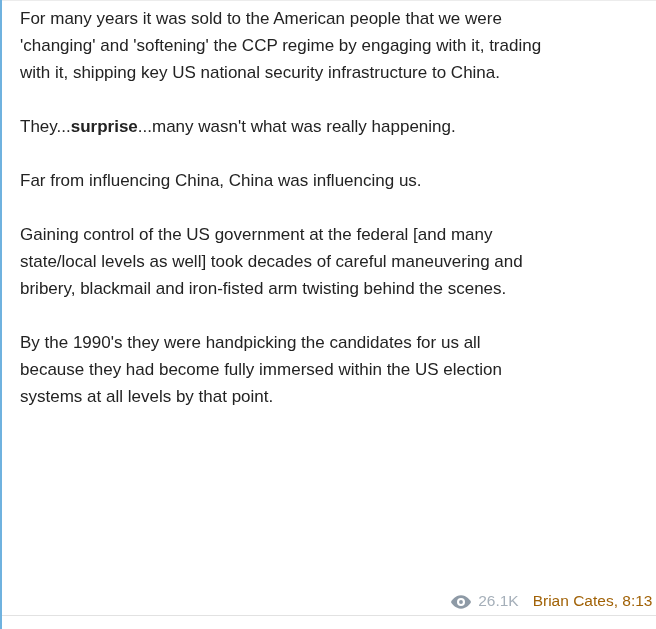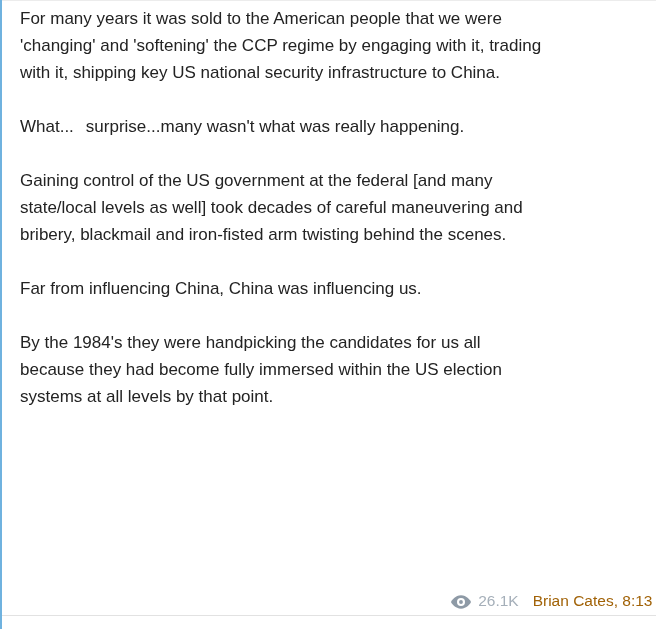--- a/index.html
+++ b/index.html
@@ -42,21 +42,21 @@
     top: 5px;
     width: 624px;
     color: #232323;
     font-size: 17px;
     line-height: 27px;
   }
   p.msg {
     margin: 0 0 27px 0;
     white-space: pre;
   }
-  .bold { font-weight: 400; margin-left: 12px; }
+  .bold { font-weight: 700; }
   .footer {
     position: absolute;
     top: 591px;
     right: 16px;
     display: flex;
     align-items: center;
     font-size: 15.5px;
     line-height: 20px;
     color: #a5afb9;
     white-space: nowrap;
@@ -82,26 +82,26 @@
 
 <div class="page">
 
   <div class="top-hairline"></div>
   <div class="left-accent"></div>
 
   <div class="content">
     <p class="msg">For many years it was sold to the American people that we were
 'changing' and 'softening' the CCP regime by engaging with it, trading
 with it, shipping key US national security infrastructure to China.</p>
-    <p class="msg"><span>What...</span><span class="bold">surprise</span><span>...many wasn't what was really happening.</span></p>
+    <p class="msg"><span>They...</span><span class="bold">surprise</span><span>...many wasn't what was really happening.</span></p>
+    <p class="msg">Far from influencing China, China was influencing us.</p>
     <p class="msg">Gaining control of the US government at the federal [and many
 state/local levels as well] took decades of careful maneuvering and
 bribery, blackmail and iron-fisted arm twisting behind the scenes.</p>
-    <p class="msg">Far from influencing China, China was influencing us.</p>
-    <p class="msg">By the 1984's they were handpicking the candidates for us all
+    <p class="msg">By the 1990's they were handpicking the candidates for us all
 because they had become fully immersed within the US election
 systems at all levels by that point.</p>
   </div>
 
   <div class="footer">
     <span class="eye">
       <svg width="20" height="14" viewBox="0 0 24 16" xmlns="http://www.w3.org/2000/svg">
         <path d="M12 0 C5.4 0 0.6 6.2 0 8 C0.6 9.8 5.4 16 12 16 C18.6 16 23.4 9.8 24 8 C23.4 6.2 18.6 0 12 0 Z" fill="#8e9aa6"></path>
         <circle cx="12" cy="8" r="4.8" fill="#ffffff"></circle>
         <circle cx="12" cy="8" r="2.3" fill="#8e9aa6"></circle>

